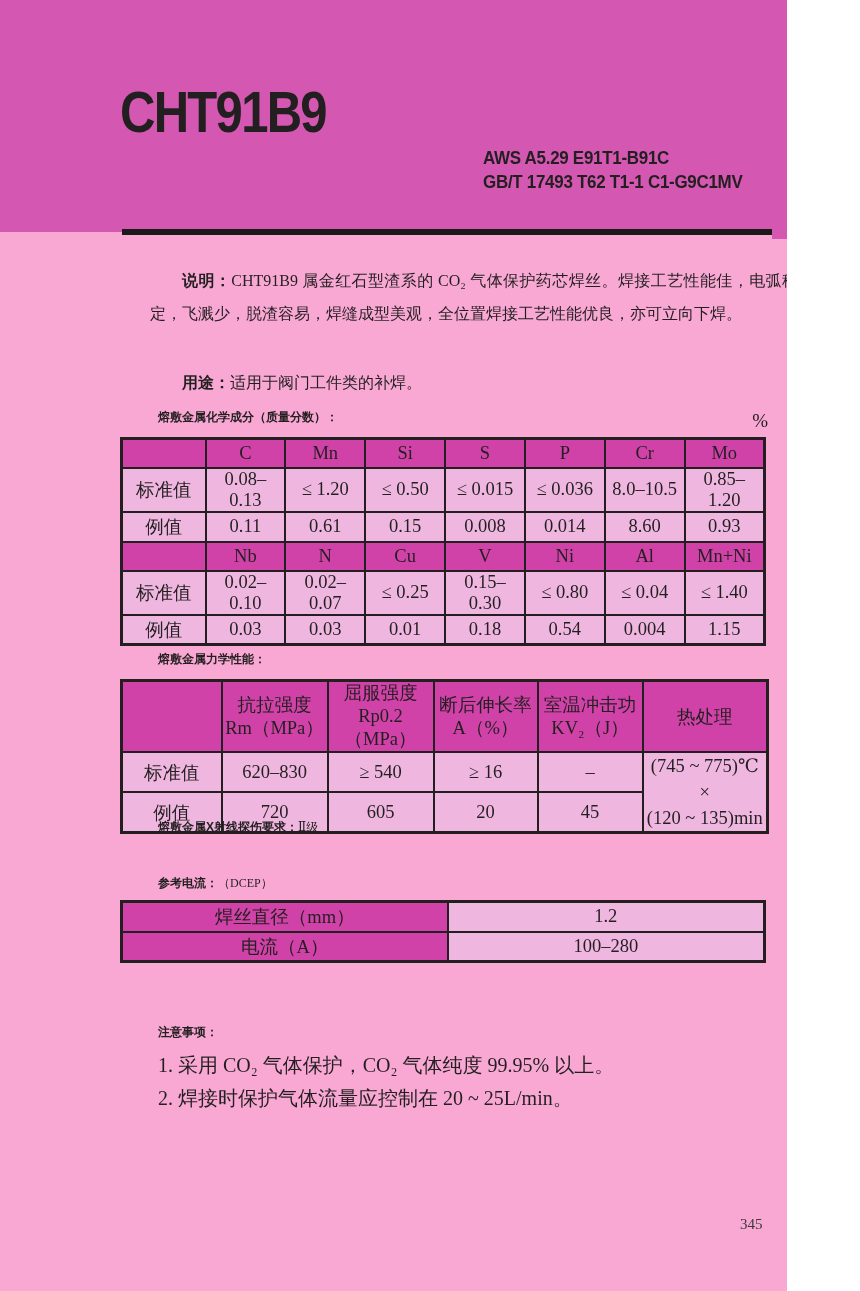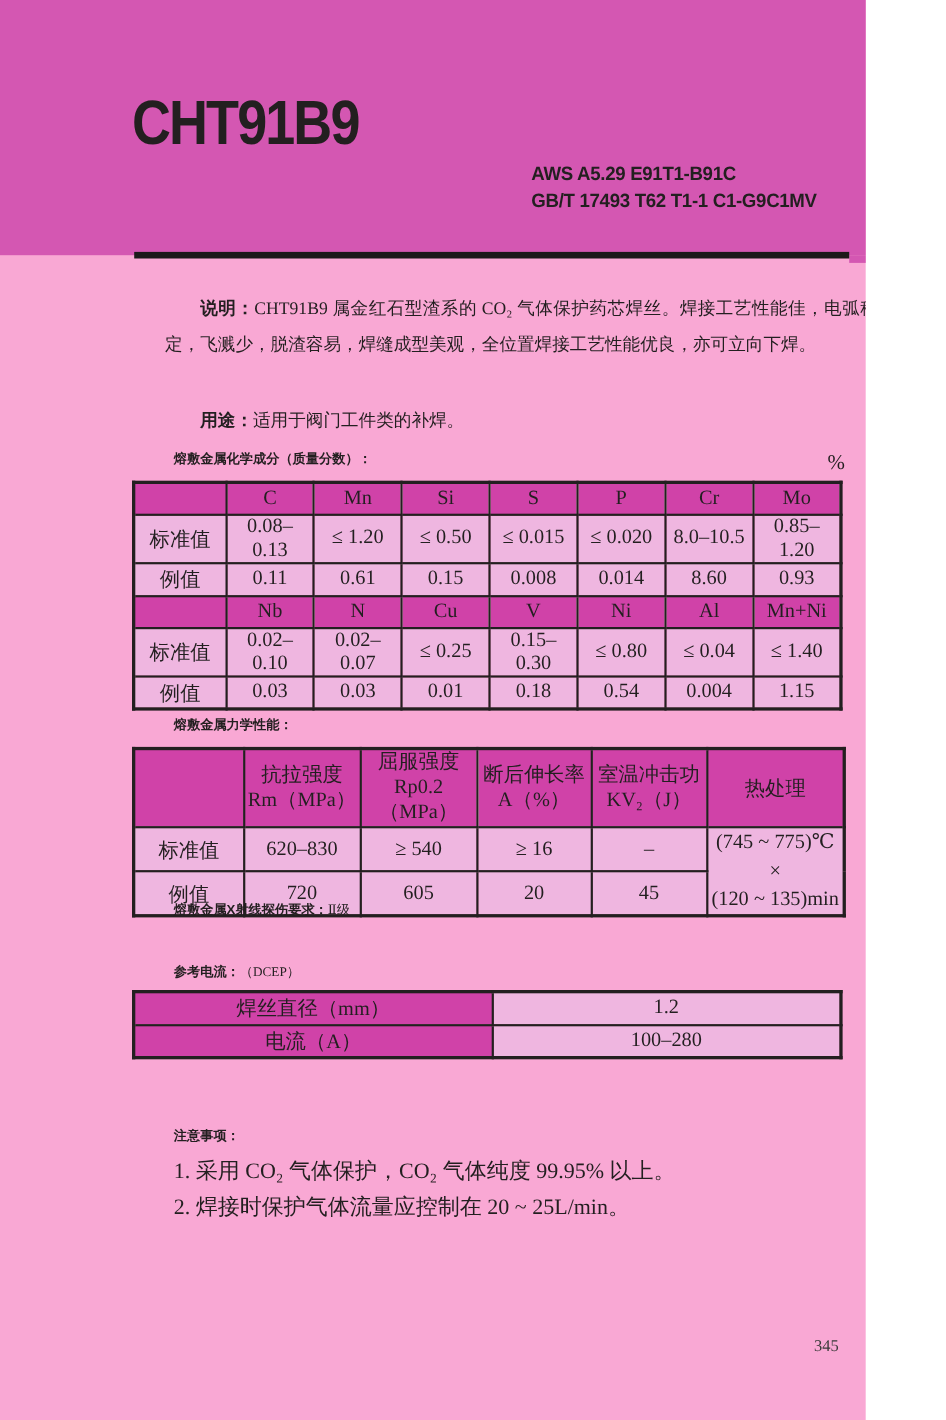--- a/index.html
+++ b/index.html
@@ -90,21 +90,21 @@
       <td class="hd">P</td>
       <td class="hd">Cr</td>
       <td class="hd">Mo</td>
     </tr>
     <tr style="height:31px;">
       <td class="lt">标准值</td>
       <td class="lt">0.08–0.13</td>
       <td class="lt">≤ 1.20</td>
       <td class="lt">≤ 0.50</td>
       <td class="lt">≤ 0.015</td>
-      <td class="lt">≤ 0.020</td>
+      <td class="lt">≤ 0.036</td>
       <td class="lt">8.0–10.5</td>
       <td class="lt">0.85–1.20</td>
     </tr>
     <tr style="height:30px;">
       <td class="lt">例值</td>
       <td class="lt">0.11</td>
       <td class="lt">0.61</td>
       <td class="lt">0.15</td>
       <td class="lt">0.008</td>
       <td class="lt">0.014</td>

